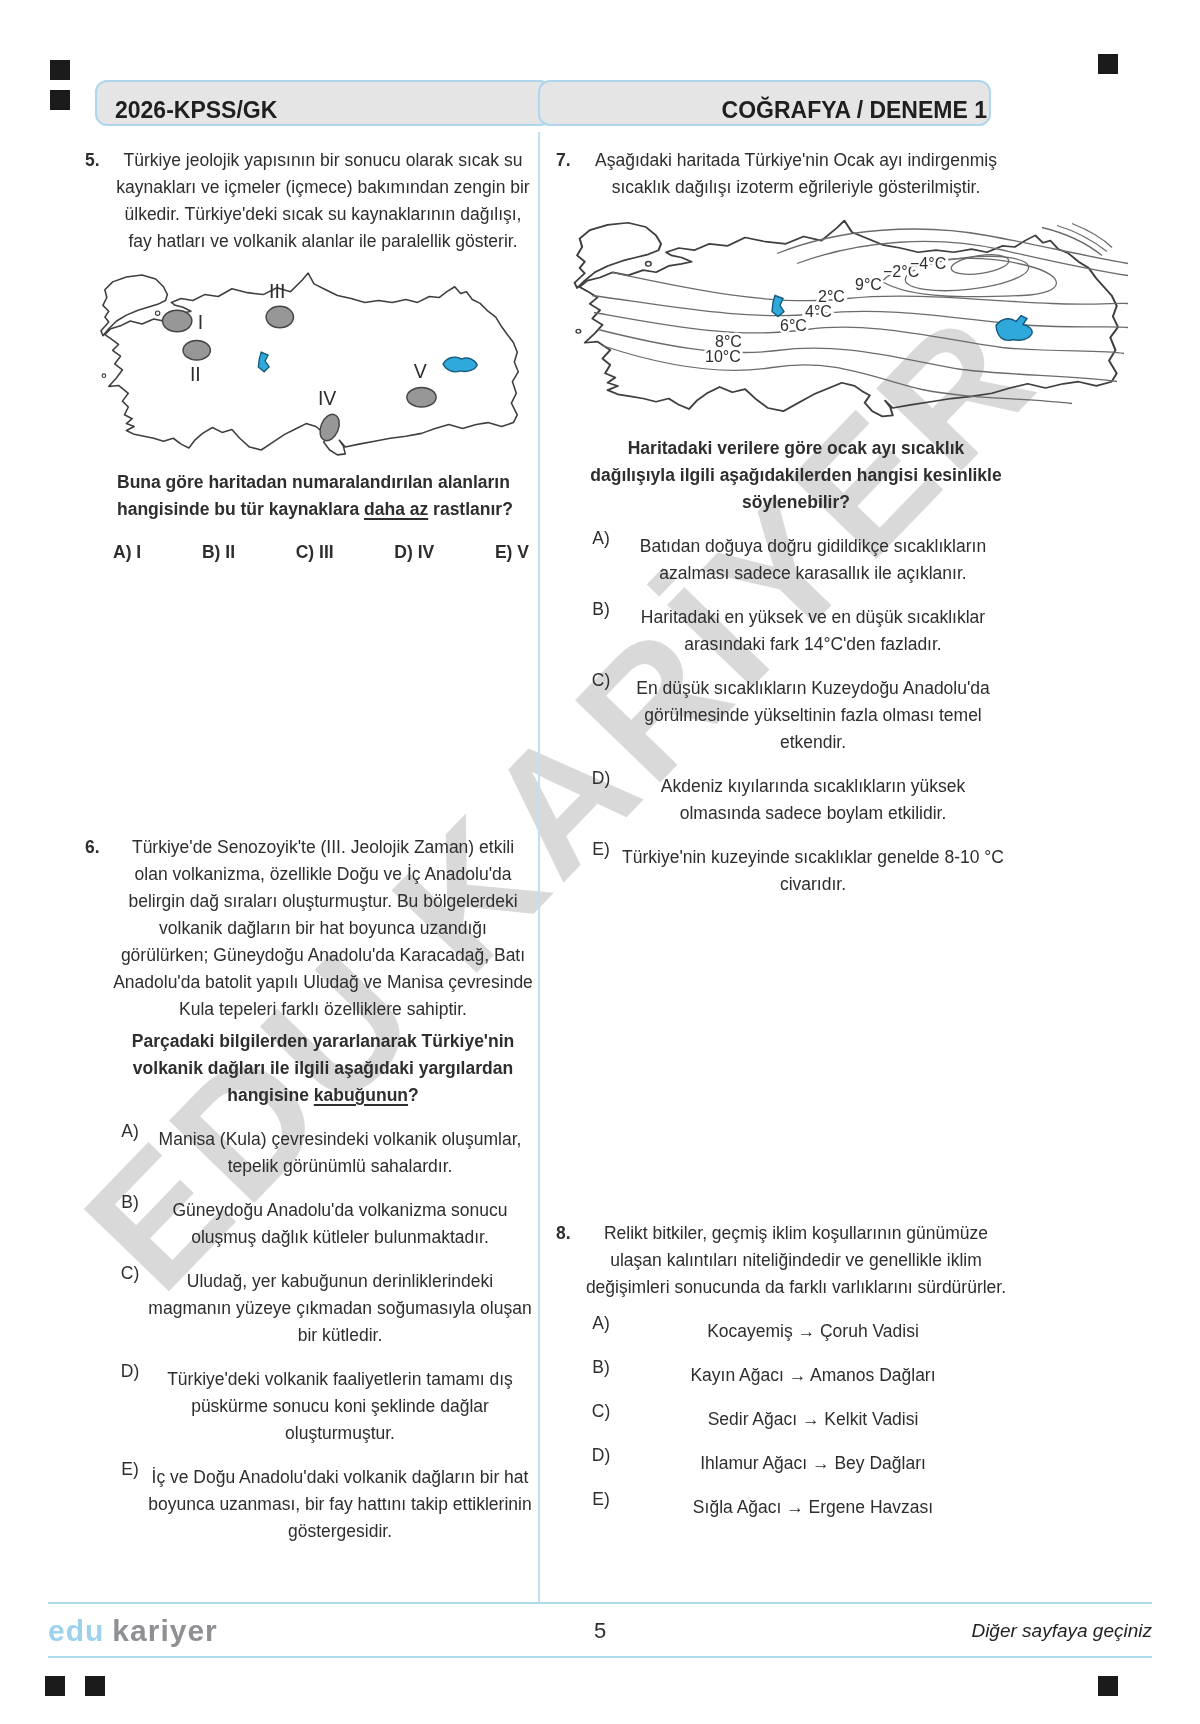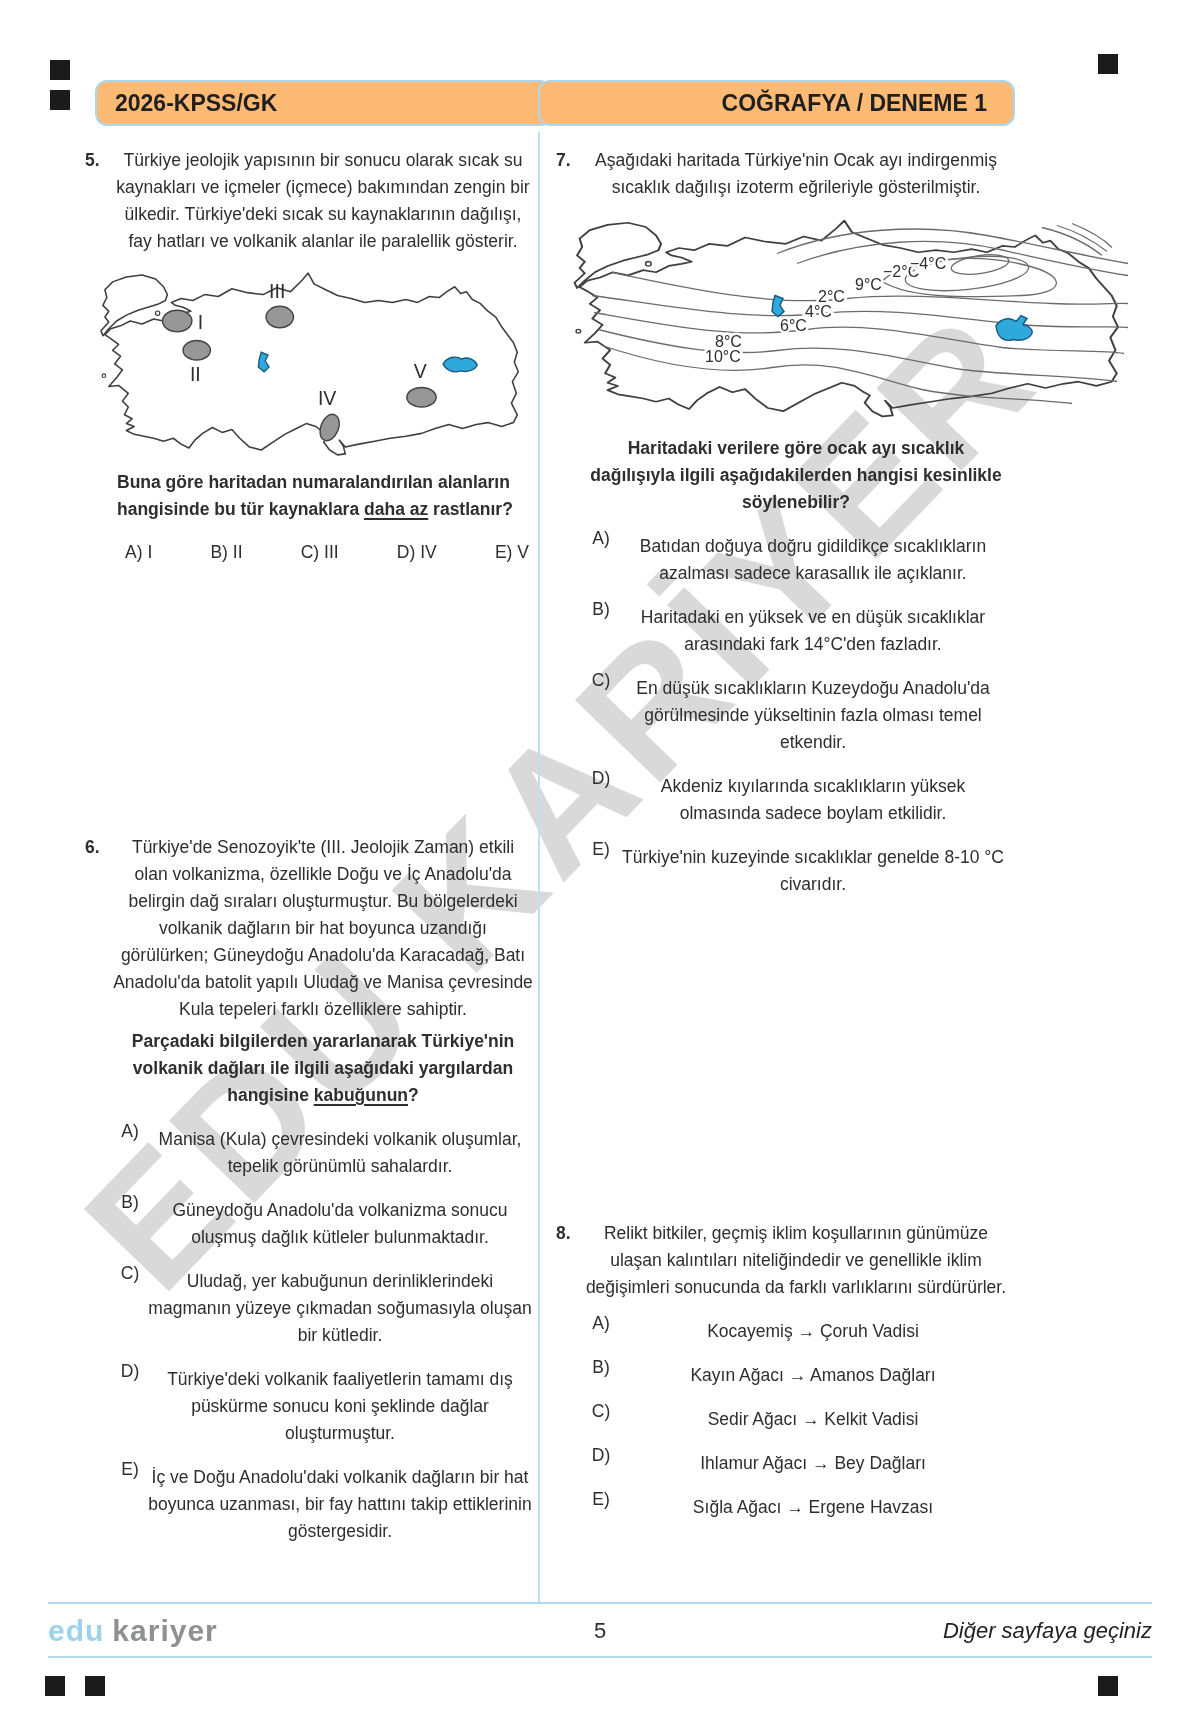--- a/index.html
+++ b/index.html
@@ -8,27 +8,27 @@
     font-family:"Liberation Sans", sans-serif;color:#2e2e2e;overflow:hidden;
   }
   .reg{position:absolute;width:20px;height:20px;background:#1b1b1b;}
   .watermark{
     position:absolute;left:560px;top:800px;
     transform:translate(-50%,-50%) rotate(-46deg);
     font-size:172px;font-weight:bold;letter-spacing:8px;
     color:#d9d9d9;white-space:nowrap;
   }
   .hdr-box{
-    position:absolute;top:80px;height:42px;background:#fdba74;
+    position:absolute;top:80px;height:42px;background:#e5e5e5;
     border:2.5px solid #aed6ec;border-radius:12px;
-    display:flex;align-items:center;
+    display:flex;align-items:flex-end;
     font-size:23px;font-weight:bold;color:#1f1f1f;
   }
   .hdr-left{left:95px;width:435px;padding-left:18px;}
-  .hdr-right{left:538px;width:447px;justify-content:flex-end;padding-right:26px;}
+  .hdr-right{left:538px;width:447px;justify-content:flex-end;padding-right:2px;}
   .vline{position:absolute;left:538px;top:132px;width:2px;height:1470px;background:#bfe0f1;}
   .fline{position:absolute;left:48px;width:1104px;height:2px;background:#aedcee;}
   .col{position:absolute;font-size:17.5px;line-height:27px;}
   .col-left{left:85px;top:147px;width:448px;}
   .col-right{left:556px;top:147px;width:452px;}
   .q{margin:0;}
   .qrow{display:flex;}
   .qnum{flex:0 0 28px;font-weight:bold;}
   .qbody{flex:1;text-align:center;}
   .stem{font-weight:bold;margin-top:5px;}
@@ -43,21 +43,21 @@
   .mapwrap2{margin:14px 0 10px 16px;}
   svg{display:block;overflow:visible;}
   .iso-label{font-size:16px;fill:#2e2e2e;paint-order:stroke;stroke:#ffffff;stroke-width:5px;}
   .rom-label{font-size:20px;fill:#2e2e2e;}
   .footer{position:absolute;left:48px;top:1608px;width:1104px;height:46px;
     display:flex;align-items:center;}
   .logo{font-size:30px;font-weight:bold;letter-spacing:1px;}
   .logo .edu{color:#9ed2ec;}
   .logo .kariyer{color:#8f9093;margin-left:8px;}
   .pageno{position:absolute;left:0;right:0;text-align:center;font-size:22px;color:#2e2e2e;}
-  .footnote{margin-left:auto;font-style:italic;font-size:22px;color:#222;}
+  .footnote{margin-left:auto;font-style:italic;font-size:19px;color:#222;}
 </style>
 </head>
 <body>
 
 <div class="watermark">EDU KARİYER</div>
 
 <div class="reg" style="left:50px;top:60px;"></div>
 <div class="reg" style="left:50px;top:90px;"></div>
 <div class="reg" style="left:1098px;top:54px;"></div>
 <div class="reg" style="left:45px;top:1676px;"></div>
@@ -105,21 +105,21 @@
         <text class="rom-label" x="101" y="60">I</text>
         <text class="rom-label" x="93" y="113">II</text>
         <text class="rom-label" x="174" y="28">III</text>
         <text class="rom-label" x="224" y="138">IV</text>
         <text class="rom-label" x="322" y="110">V</text>
       </svg>
     </div>
     <div class="stem" style="margin-left:32px;">
       <span>Buna göre haritadan numaralandırılan alanların hangisinde bu tür kaynaklara </span><span class="u">daha az</span><span> rastlanır?</span>
     </div>
-    <div class="opts-inline" style="margin-left:40px;">
+    <div class="opts-inline" style="margin-left:28px;font-weight:bold;">
       <span><span>A)</span> <span>I</span></span>
       <span><span>B)</span> <span>II</span></span>
       <span><span>C)</span> <span>III</span></span>
       <span><span>D)</span> <span>IV</span></span>
       <span><span>E)</span> <span>V</span></span>
     </div>
   </div>
 
   <div class="q" style="margin-top:268px;">
     <div class="qrow">

